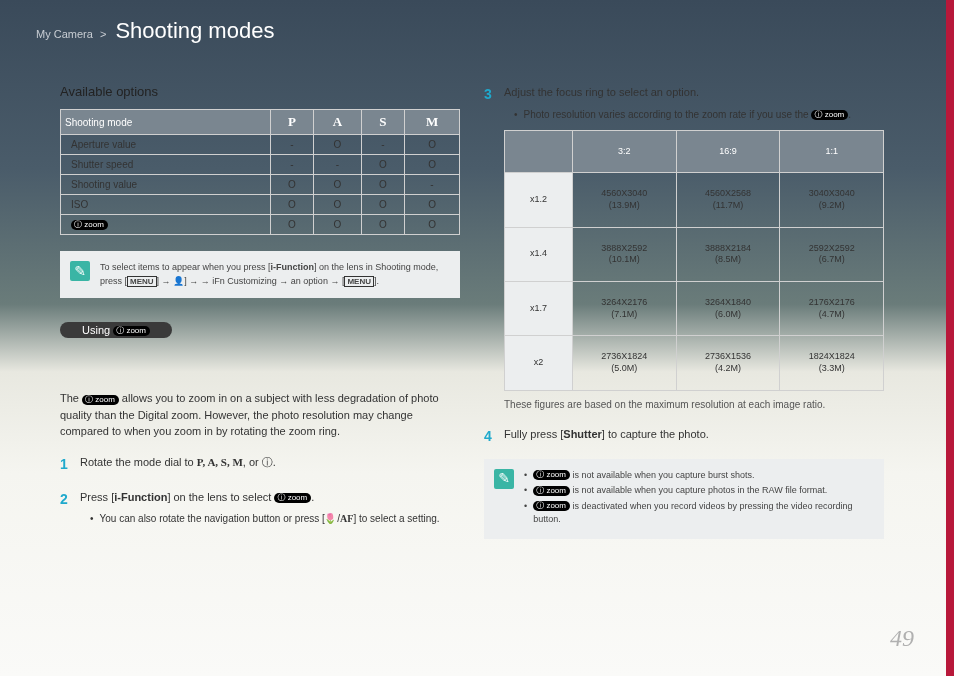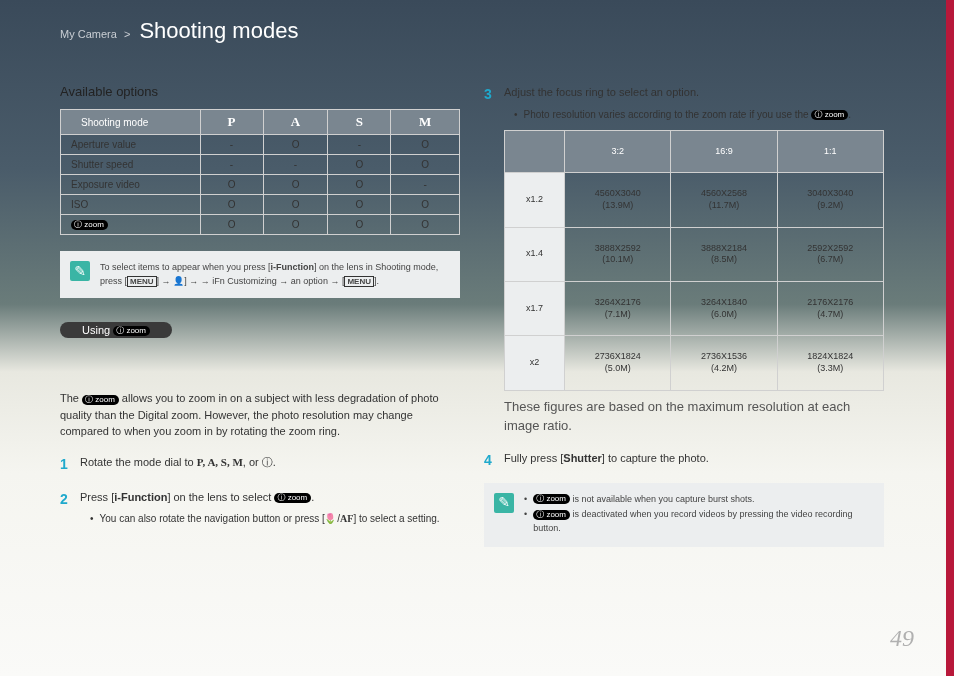--- a/index.html
+++ b/index.html
@@ -7,34 +7,34 @@
     font-family: Arial, Helvetica, sans-serif;
     width: 954px;
     height: 676px;
     background: linear-gradient(180deg, #3a4a5a 0%, #4a5c6a 25%, #6a7c7a 45%, #e8e8e0 55%, #f5f5f0 70%, #fafaf8 100%);
     position: relative;
     color: #333;
     overflow: hidden;
   }
   .red-bar { position: absolute; top: 0; right: 0; bottom: 0; width: 8px; background: #b8183a; }
   .header {
-    padding: 18px 0 10px 60px;
+    padding: 18px 0 10px 36px;
     color: #e0e4e8;
     font-size: 11px;
   }
   .header .bc { color: #c8cdd3; }
   .header .title { font-size: 22px; font-weight: 300; color: #fff; margin-left: 2px; }
   .header .gt { color: #c8cdd3; margin: 0 4px; }
   .cols { display: flex; gap: 24px; padding: 30px 50px 0 60px; }
   .col { width: 400px; }
 
   .h2 { font-size: 13px; color: #222; margin-bottom: 10px; font-weight: 400; }
 
   table.opt { width: 100%; border-collapse: collapse; font-size: 10px; }
-  table.opt th, table.opt td { border: 1px solid #d0d0d0; padding: 4px 20px; text-align: center; }
+  table.opt th, table.opt td { border: 1px solid #d0d0d0; padding: 4px 4px; text-align: center; }
   table.opt th { background: #7a8690; color: #fff; font-weight: 400; font-size: 10px; }
   table.opt th:first-child { text-align: left; background: #7a8690; }
   table.opt td:first-child { text-align: left; padding-left: 10px; }
   table.opt .mode-serif { font-family: "Times New Roman", serif; font-weight: bold; font-size: 13px; }
 
   .note-box {
     display: flex;
     background: #eceeef;
     margin-top: 16px;
     padding: 10px 14px 10px 10px;
@@ -85,22 +85,22 @@
   .step-num { color: #1fa9cc; font-weight: bold; font-size: 14px; width: 20px; flex-shrink: 0; font-family: Arial, sans-serif; }
   .step-body { flex: 1; }
   .sub-bullet { margin-top: 6px; padding-left: 10px; font-size: 10px; display: flex; }
   .sub-bullet::before { content: "•"; margin-right: 6px; }
   .mode-glyph { font-family: "Times New Roman", serif; font-weight: bold; }
   .menu-box { border: 1px solid #333; padding: 0 2px; font-size: 8px; font-weight: bold; }
 
   table.res { width: 100%; border-collapse: collapse; font-size: 9px; margin-top: 8px; }
   table.res th, table.res td { border: 1px solid #d0d0d0; padding: 15px 6px; text-align: center; line-height: 1.3; }
   table.res th { background: #7a8690; color: #fff; font-weight: 400; }
-  table.res td:first-child { background: #eceeef; width: 60px; }
-  .caption { font-size: 13px; color: #555; margin-top: 6px; }
+  table.res td:first-child { background: #eceeef; width: 68px; }
+  .caption { font-size: 10px; color: #555; margin-top: 6px; }
 
   .note-list { list-style: none; }
   .note-list li { display: flex; font-size: 9px; line-height: 1.5; margin-bottom: 2px; }
   .note-list li::before { content: "•"; margin-right: 6px; }
 
   .page-num {
     position: absolute;
     bottom: 24px;
     right: 40px;
     font-size: 24px;
@@ -142,21 +142,21 @@
             <td>O</td>
           </tr>
       <tr>
             <td>Shutter speed</td>
             <td>-</td>
             <td>-</td>
             <td>O</td>
             <td>O</td>
           </tr>
       <tr>
-            <td>Exposure video</td>
+            <td>Shooting value</td>
             <td>O</td>
             <td>O</td>
             <td>O</td>
             <td>-</td>
           </tr>
       <tr>
             <td>ISO</td>
             <td>O</td>
             <td>O</td>
             <td>O</td>
@@ -259,20 +259,23 @@
       </div>
     </div>
 
     <div class="note-box" style="margin-top:12px;">
       <div class="note-icon">✎</div>
       <ul class="note-list">
         <li>
             <div><span class="izoom-label">zoom</span><span> is not available when you capture burst shots.</span></div>
           </li>
         <li>
+            <div><span class="izoom-label">zoom</span><span> is not available when you capture photos in the RAW file format.</span></div>
+          </li>
+        <li>
             <div><span class="izoom-label">zoom</span><span> is deactivated when you record videos by pressing the video recording button.</span></div>
           </li>
       </ul>
     </div>
   </div>
 </div>
 
 <div class="page-num">49</div>
 
 </body></html>

